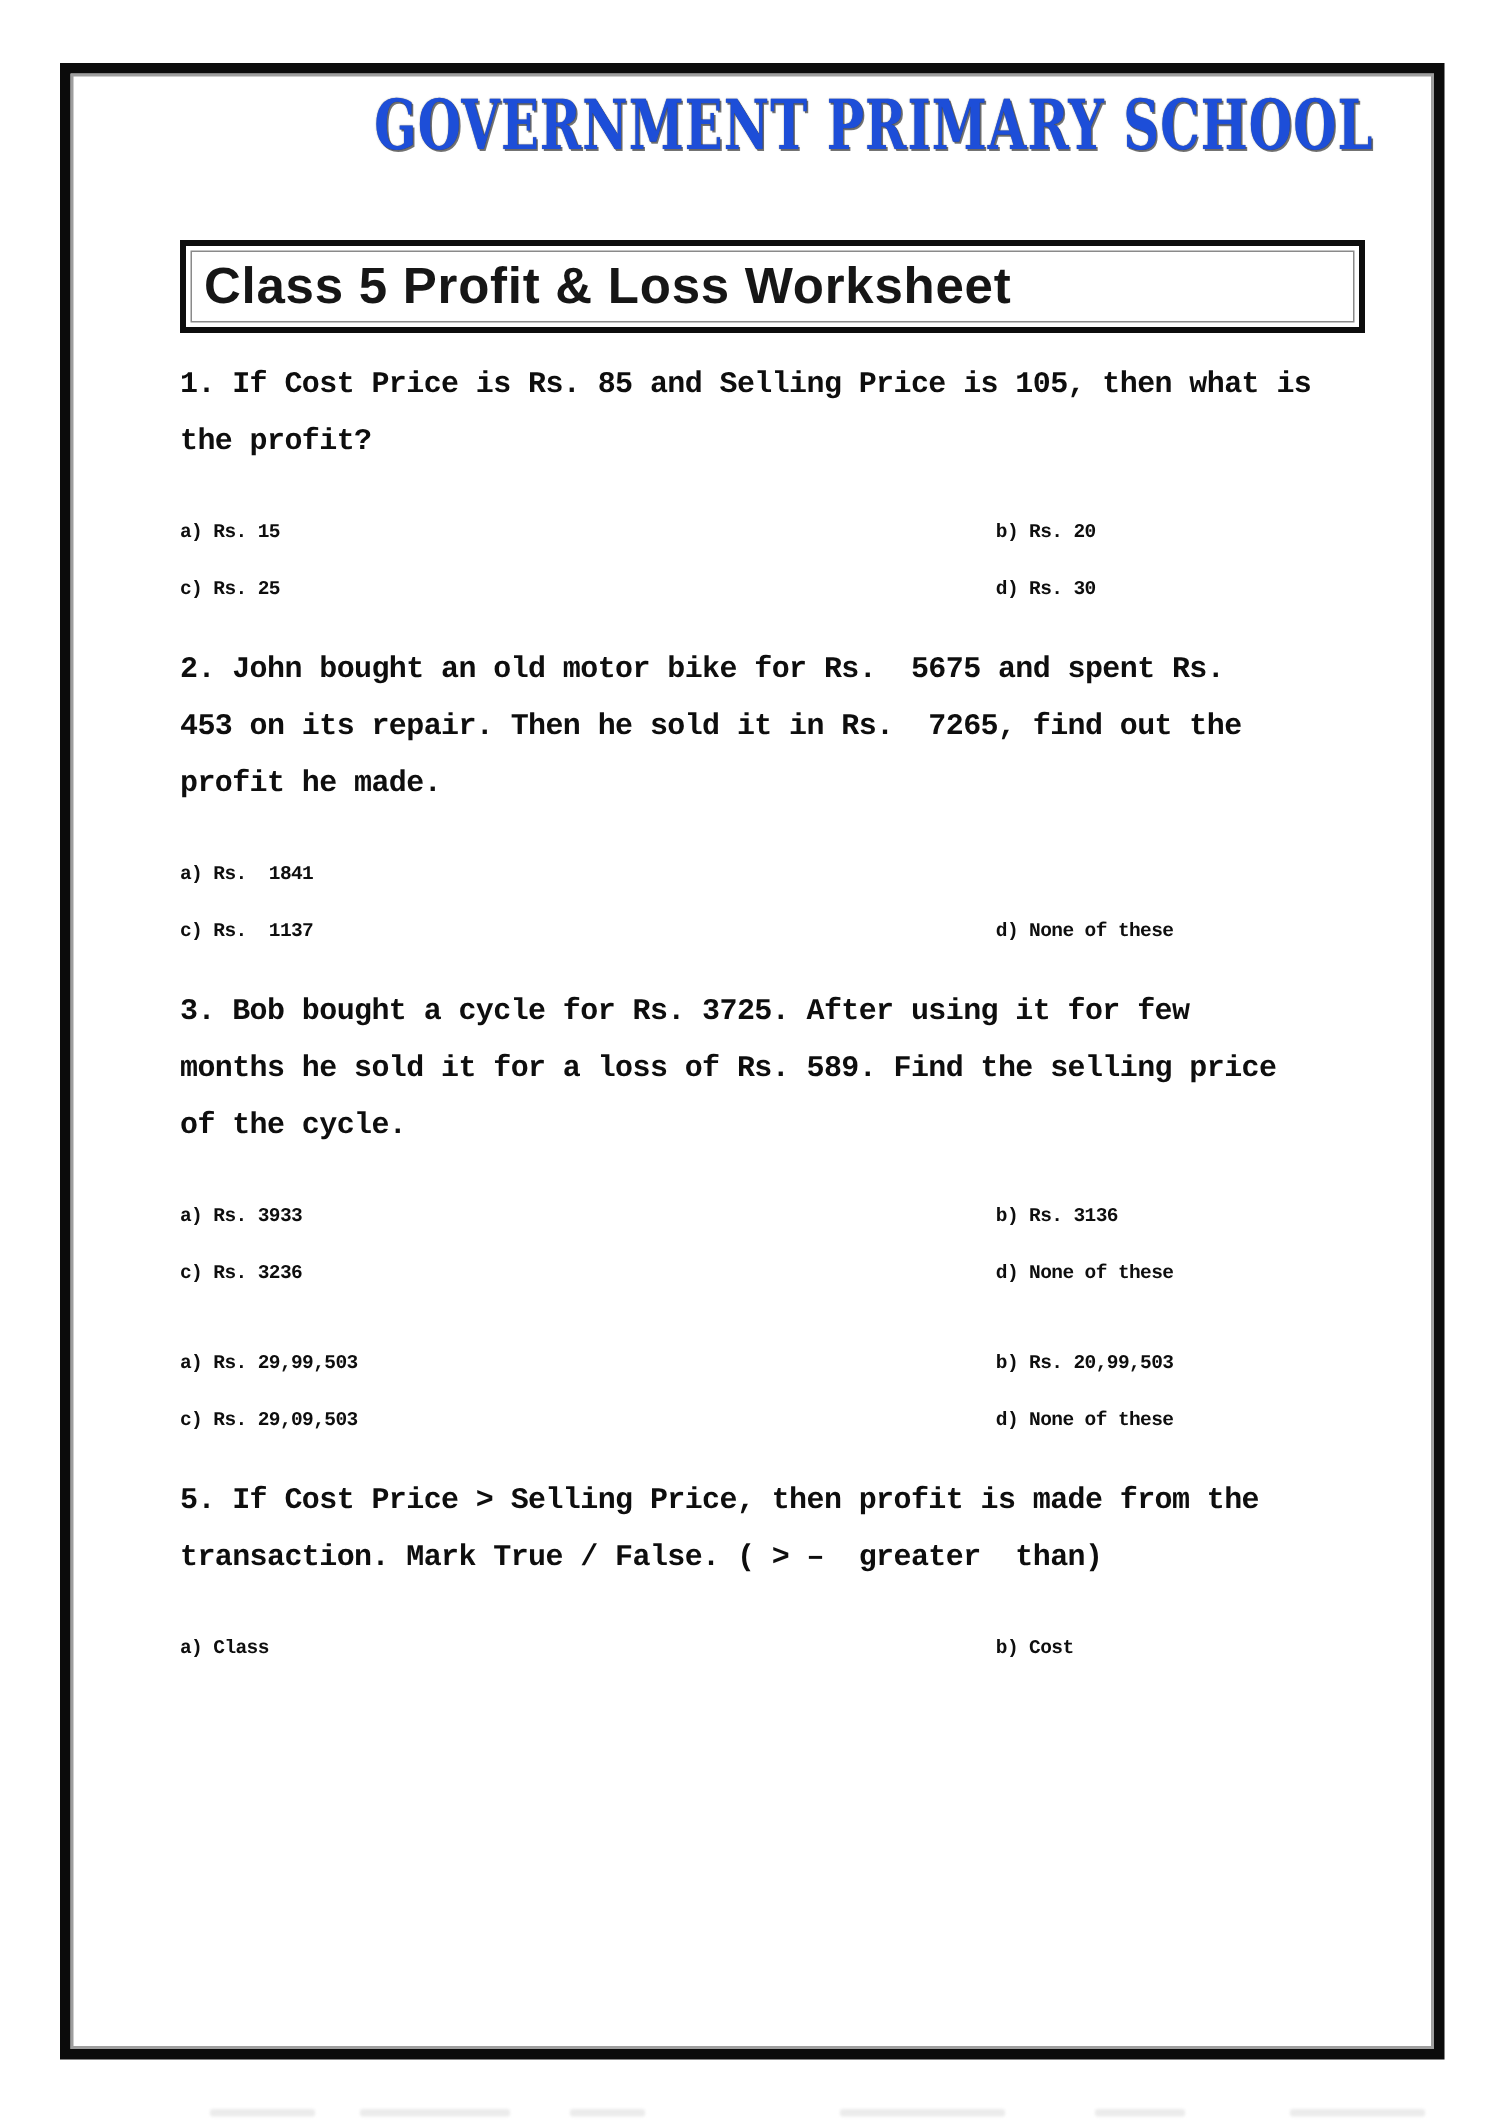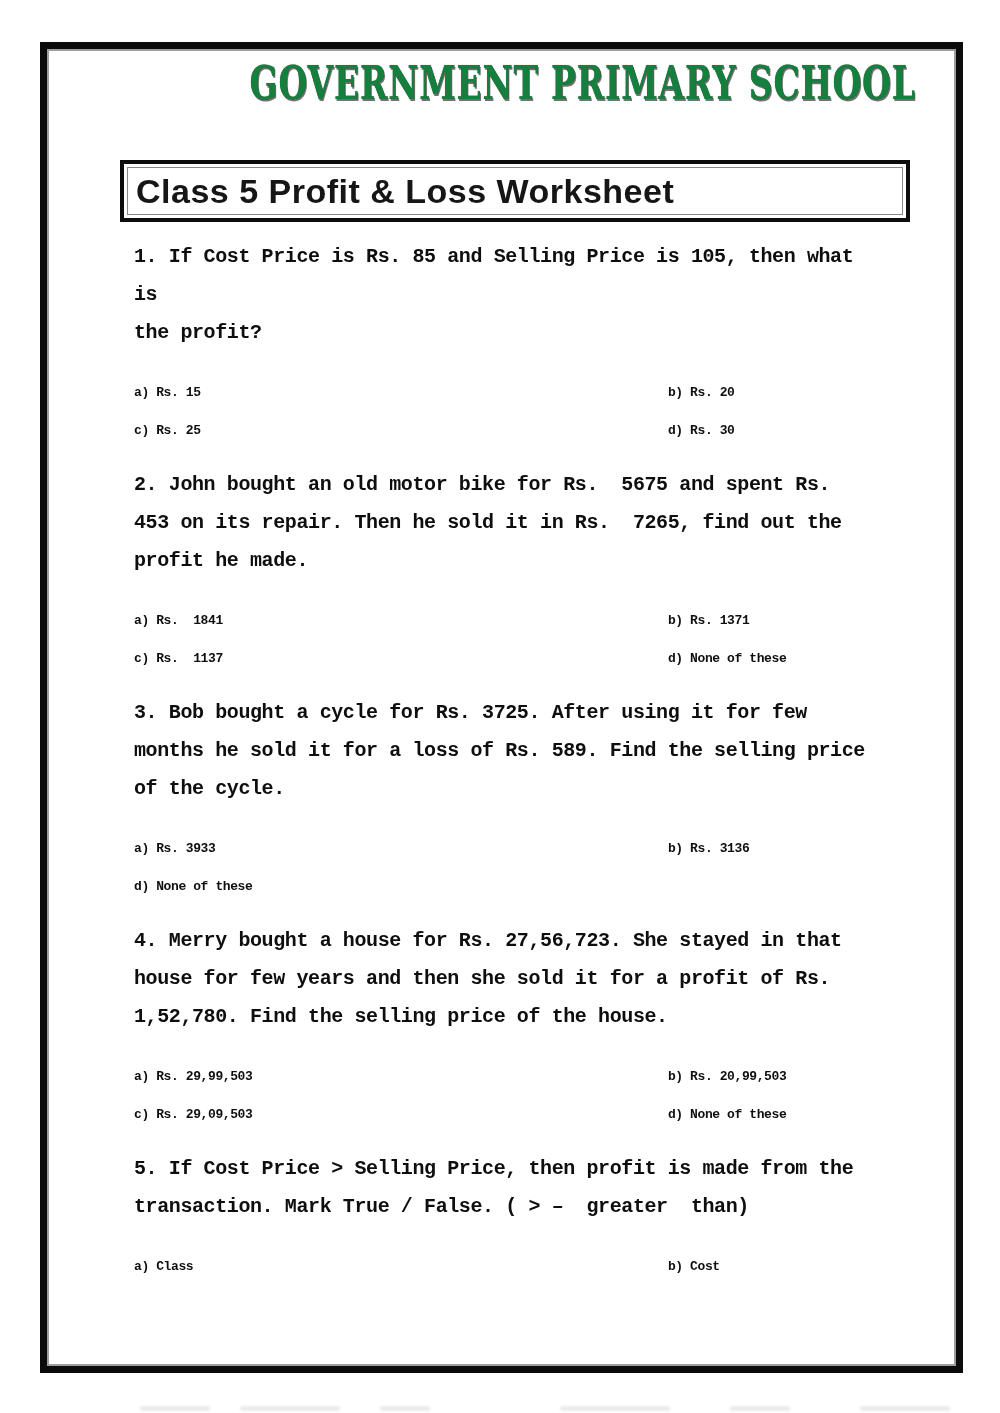--- a/index.html
+++ b/index.html
@@ -17,21 +17,21 @@
     box-shadow: inset 0 0 0 2px #9e9e9e;
     background: #ffffff;
   }
   .content {
     padding: 8px 70px 0 73px;
   }
   .school-header {
     text-align: right;
     font-family: "DejaVu Serif", serif;
     font-weight: bold;
-    color: #15803d;
+    color: #1d4ed8;
     line-height: 52px;
   }
   .school-header .hline {
     display: inline-block;
     font-size: 46px;
     letter-spacing: 1px;
     transform: scaleX(0.72);
     transform-origin: center;
     text-shadow: 1.5px 1.5px 0 rgba(0,0,0,0.55), 0 0 1px rgba(0,0,0,0.6);
     white-space: nowrap;
@@ -52,21 +52,20 @@
   .worksheet-title {
     font-family: "Liberation Sans", sans-serif;
     font-weight: bold;
     font-size: 34px;
     line-height: 40px;
     color: #161616;
     letter-spacing: 0.5px;
   }
   .question {
     margin-top: 16px;
-    margin-left: 14px;
   }
   .q-text {
     margin: 0;
     font-family: "Liberation Mono", "DejaVu Sans Mono", monospace;
     font-weight: bold;
     font-size: 20px;
     line-height: 38px;
     letter-spacing: -0.4px;
     color: #0e0e0e;
     white-space: pre-wrap;
@@ -127,48 +126,45 @@
       </div>
     </section>
 
     <section class="question">
       <p class="q-text">2. John bought an old motor bike for Rs.  5675 and spent Rs.
 453 on its repair. Then he sold it in Rs.  7265, find out the
 profit he made.</p>
       <div class="options">
         <div class="opt-row">
           <span class="opt">a) Rs.  1841</span>
-          <span class="opt">b) Rs. 1371</span>
         </div>
         <div class="opt-row">
           <span class="opt">c) Rs.  1137</span>
           <span class="opt">d) None of these</span>
         </div>
       </div>
     </section>
 
     <section class="question">
       <p class="q-text">3. Bob bought a cycle for Rs. 3725. After using it for few
 months he sold it for a loss of Rs. 589. Find the selling price
 of the cycle.</p>
       <div class="options">
         <div class="opt-row">
           <span class="opt">a) Rs. 3933</span>
           <span class="opt">b) Rs. 3136</span>
         </div>
         <div class="opt-row">
+          <span class="opt">c) Rs. 3236</span>
           <span class="opt">d) None of these</span>
         </div>
       </div>
     </section>
 
     <section class="question">
-      <p class="q-text">4. Merry bought a house for Rs. 27,56,723. She stayed in that
-house for few years and then she sold it for a profit of Rs.
-1,52,780. Find the selling price of the house.</p>
       <div class="options">
         <div class="opt-row">
           <span class="opt">a) Rs. 29,99,503</span>
           <span class="opt">b) Rs. 20,99,503</span>
         </div>
         <div class="opt-row">
           <span class="opt">c) Rs. 29,09,503</span>
           <span class="opt">d) None of these</span>
         </div>
       </div>

